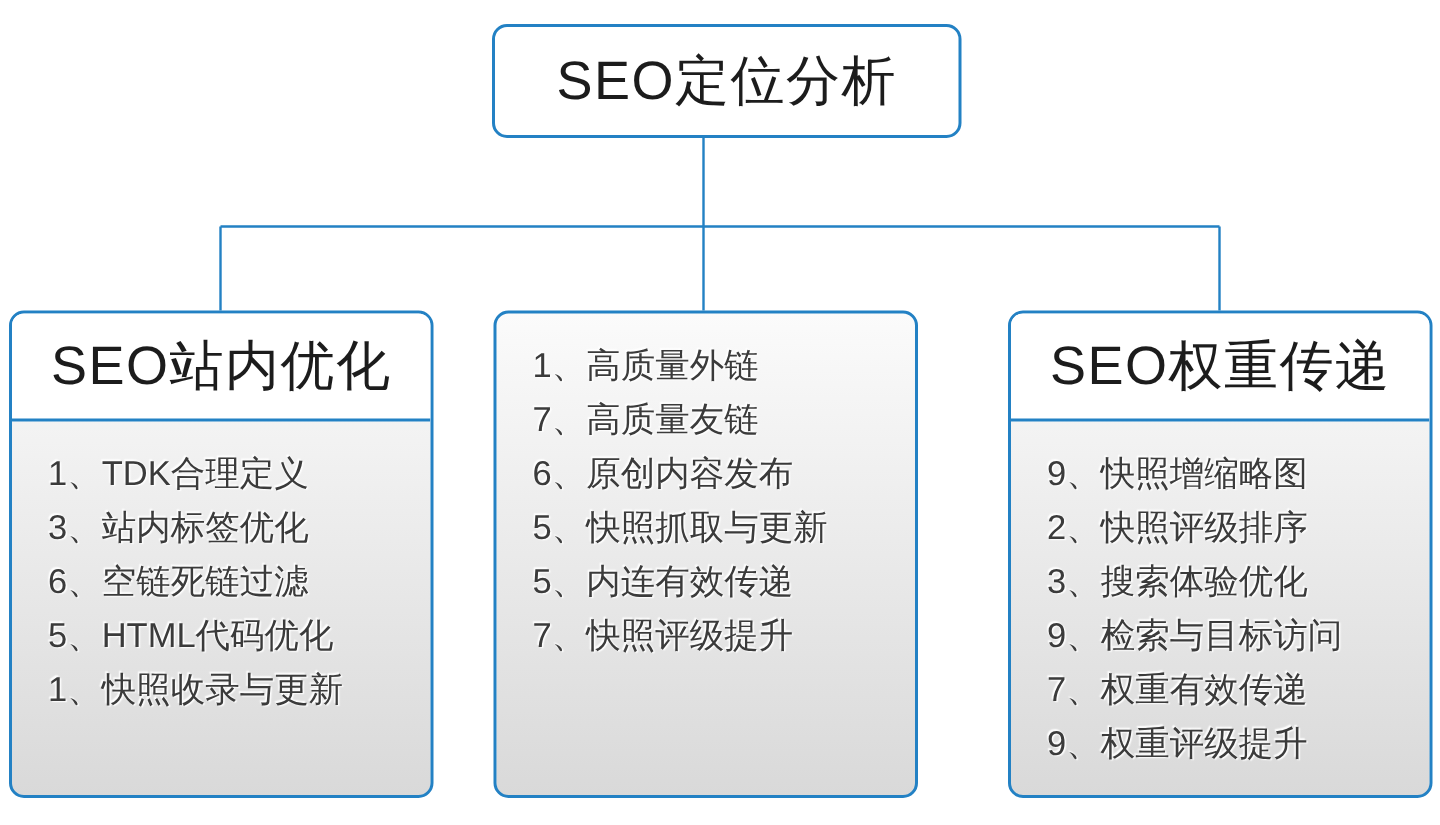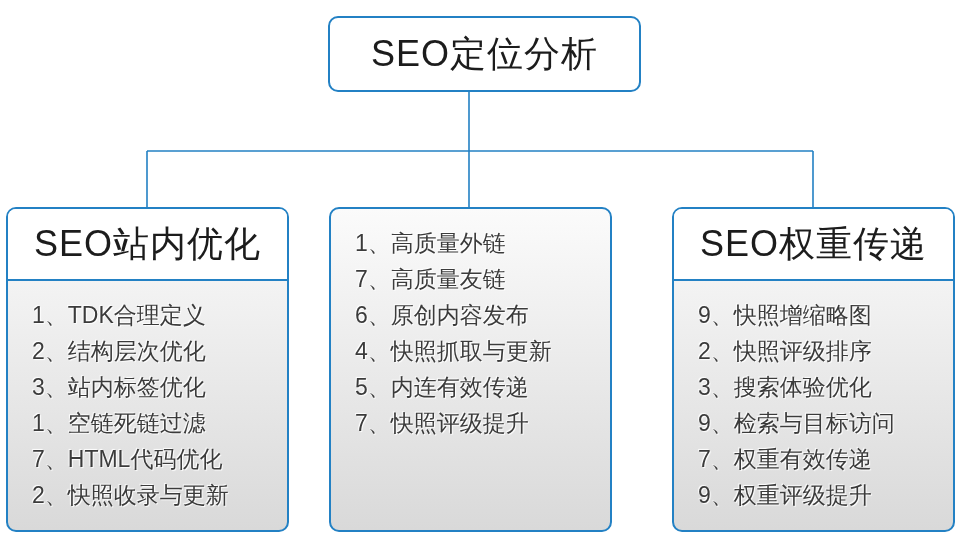--- a/index.html
+++ b/index.html
@@ -75,36 +75,35 @@
 
   <div class="root-node">
     <span>SEO定位分析</span>
   </div>
 
   <div class="panel panel-left">
     <div class="panel-header">SEO站内优化</div>
     <div class="panel-body">
       <ul>
         <li>1、TDK合理定义</li>
-        <li>2、结构层次优化</li>
         <li>3、站内标签优化</li>
-        <li>1、空链死链过滤</li>
-        <li>7、HTML代码优化</li>
-        <li>2、快照收录与更新</li>
+        <li>6、空链死链过滤</li>
+        <li>5、HTML代码优化</li>
+        <li>1、快照收录与更新</li>
       </ul>
     </div>
   </div>
 
   <div class="panel panel-mid">
     <div class="panel-body">
       <ul>
         <li>1、高质量外链</li>
         <li>7、高质量友链</li>
         <li>6、原创内容发布</li>
-        <li>4、快照抓取与更新</li>
+        <li>5、快照抓取与更新</li>
         <li>5、内连有效传递</li>
         <li>7、快照评级提升</li>
       </ul>
     </div>
   </div>
 
   <div class="panel panel-right">
     <div class="panel-header">SEO权重传递</div>
     <div class="panel-body">
       <ul>

